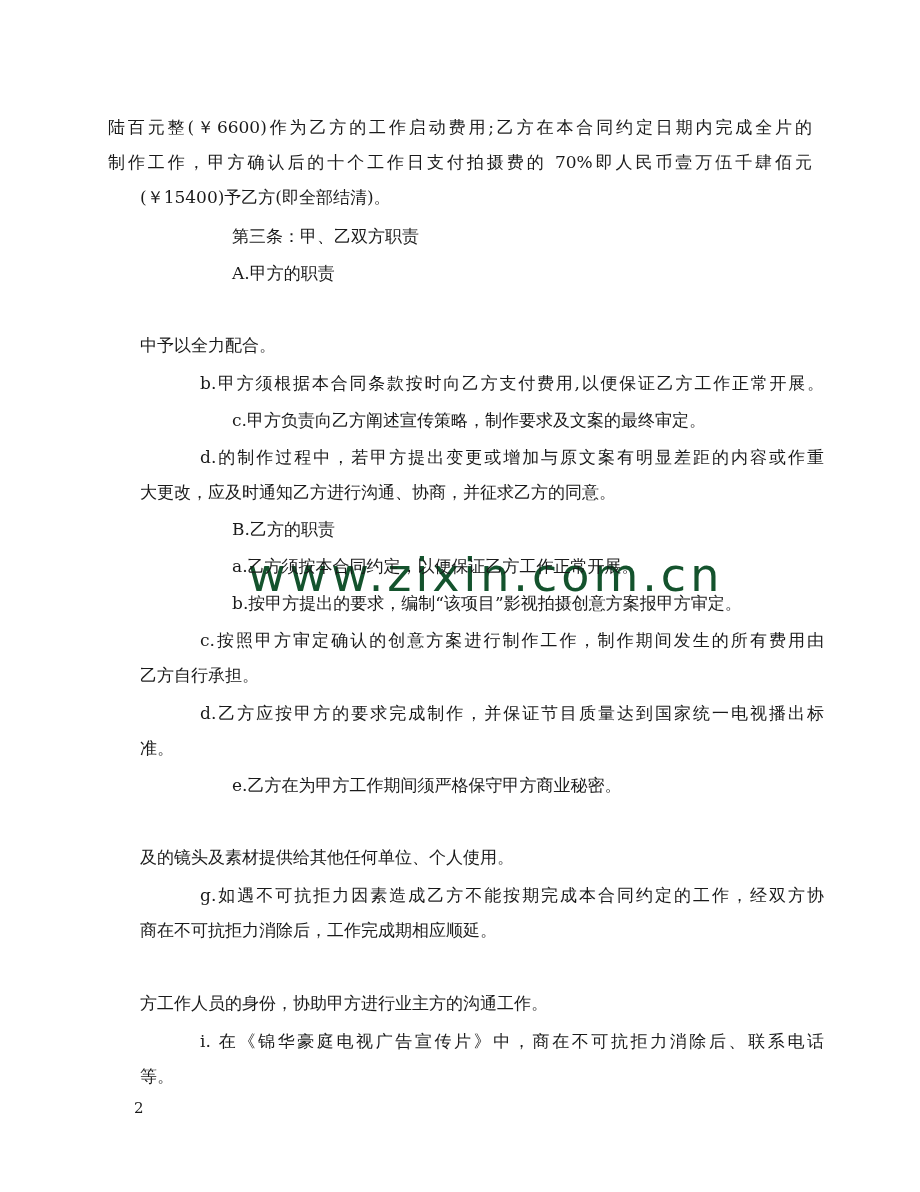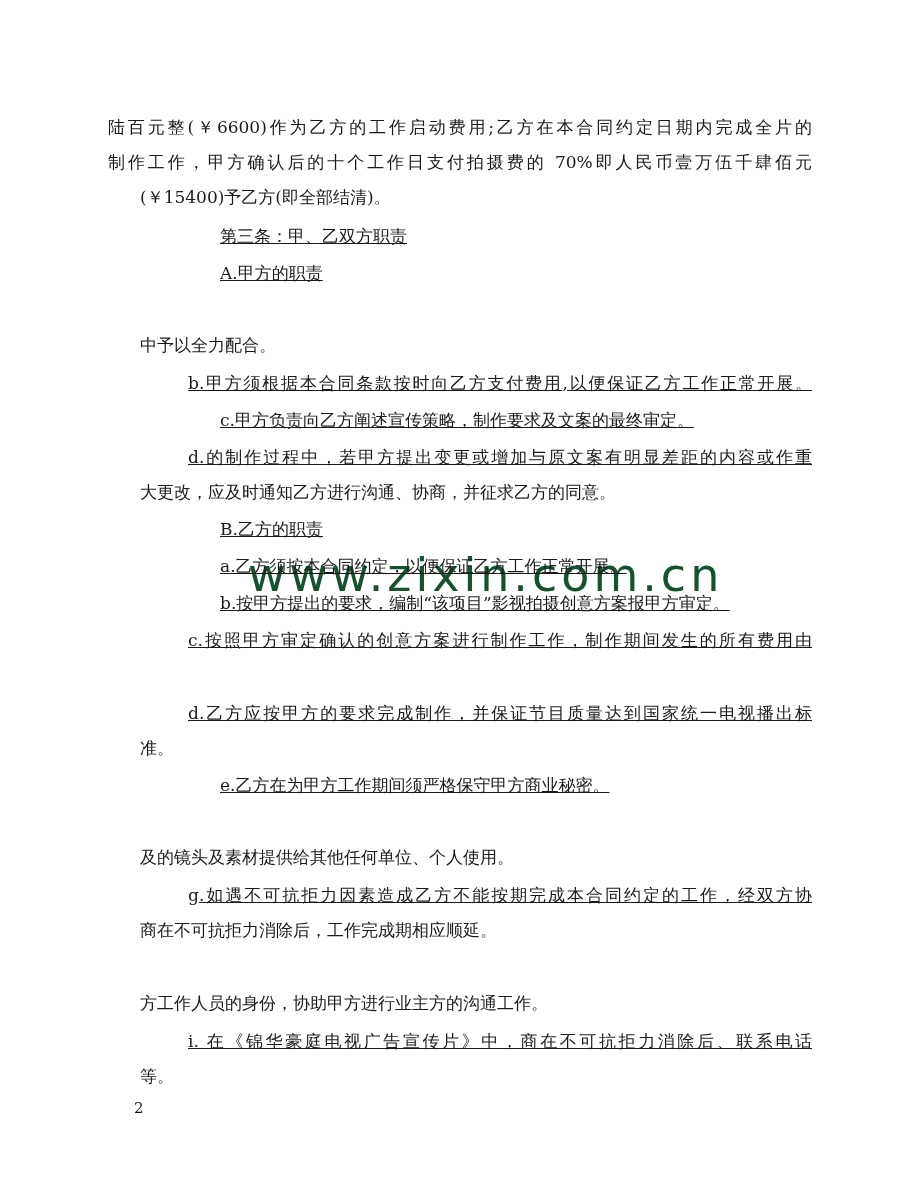--- a/index.html
+++ b/index.html
@@ -2,21 +2,21 @@
 <html><head>
 <meta charset="utf-8">
 <style>
   html, body { margin: 0; padding: 0; background: #ffffff; }
   body { width: 920px; height: 1192px; position: relative; overflow: hidden;
          font-family: "DejaVu Serif", "Liberation Serif", serif; color: #1a1a1a; }
   .page { position: absolute; left: 0; top: 0; width: 920px; height: 1192px; }
   .line { position: absolute; left: 108px; width: 704px; height: 35px; line-height: 35px;
           font-size: 17px; white-space: nowrap; text-align: justify; text-align-last: justify; }
   .line.last { text-align-last: left; margin-left: 32px; }
-  .line.indent { left: 188px; width: 624px; text-decoration: underline; }
+  .line.indent { left: 200px; width: 624px; }
   .watermark { position: absolute; left: 248px; top: 548px; font-family: "DejaVu Sans", "Liberation Sans", sans-serif;
                font-size: 46px; letter-spacing: 4px; color: #14532d; white-space: nowrap; z-index: 0; }
   .line { z-index: 1; }
   .page-number { position: absolute; left: 134px; top: 1098px; font-size: 15px; line-height: 20px; }
 </style>
 </head>
 <body>
 
 <div class="page">
   <div class="watermark">www.zixin.com.cn</div>
@@ -38,20 +38,21 @@
   <div class="line indent" style="top:440px">d.的制作过程中，若甲方提出变更或增加与原文案有明显差距的内容或作重</div>
   <div class="line last" style="top:475px">大更改，应及时通知乙方进行沟通、协商，并征求乙方的同意。</div>
 
   <div class="line indent last" style="top:512px">B.乙方的职责</div>
 
   <div class="line indent last" style="top:549px">a.乙方须按本合同约定，以便保证乙方工作正常开展。</div>
 
   <div class="line indent last" style="top:586px">b.按甲方提出的要求，编制“该项目”影视拍摄创意方案报甲方审定。</div>
 
   <div class="line indent" style="top:623px">c.按照甲方审定确认的创意方案进行制作工作，制作期间发生的所有费用由</div>
+  <div class="line last" style="top:658px">乙方自行承担。</div>
 
   <div class="line indent" style="top:696px">d.乙方应按甲方的要求完成制作，并保证节目质量达到国家统一电视播出标</div>
   <div class="line last" style="top:731px">准。</div>
 
   <div class="line indent last" style="top:768px">e.乙方在为甲方工作期间须严格保守甲方商业秘密。</div>
 
   <div class="line last" style="top:840px">及的镜头及素材提供给其他任何单位、个人使用。</div>
 
   <div class="line indent" style="top:878px">g.如遇不可抗拒力因素造成乙方不能按期完成本合同约定的工作，经双方协</div>
   <div class="line last" style="top:913px">商在不可抗拒力消除后，工作完成期相应顺延。</div>

